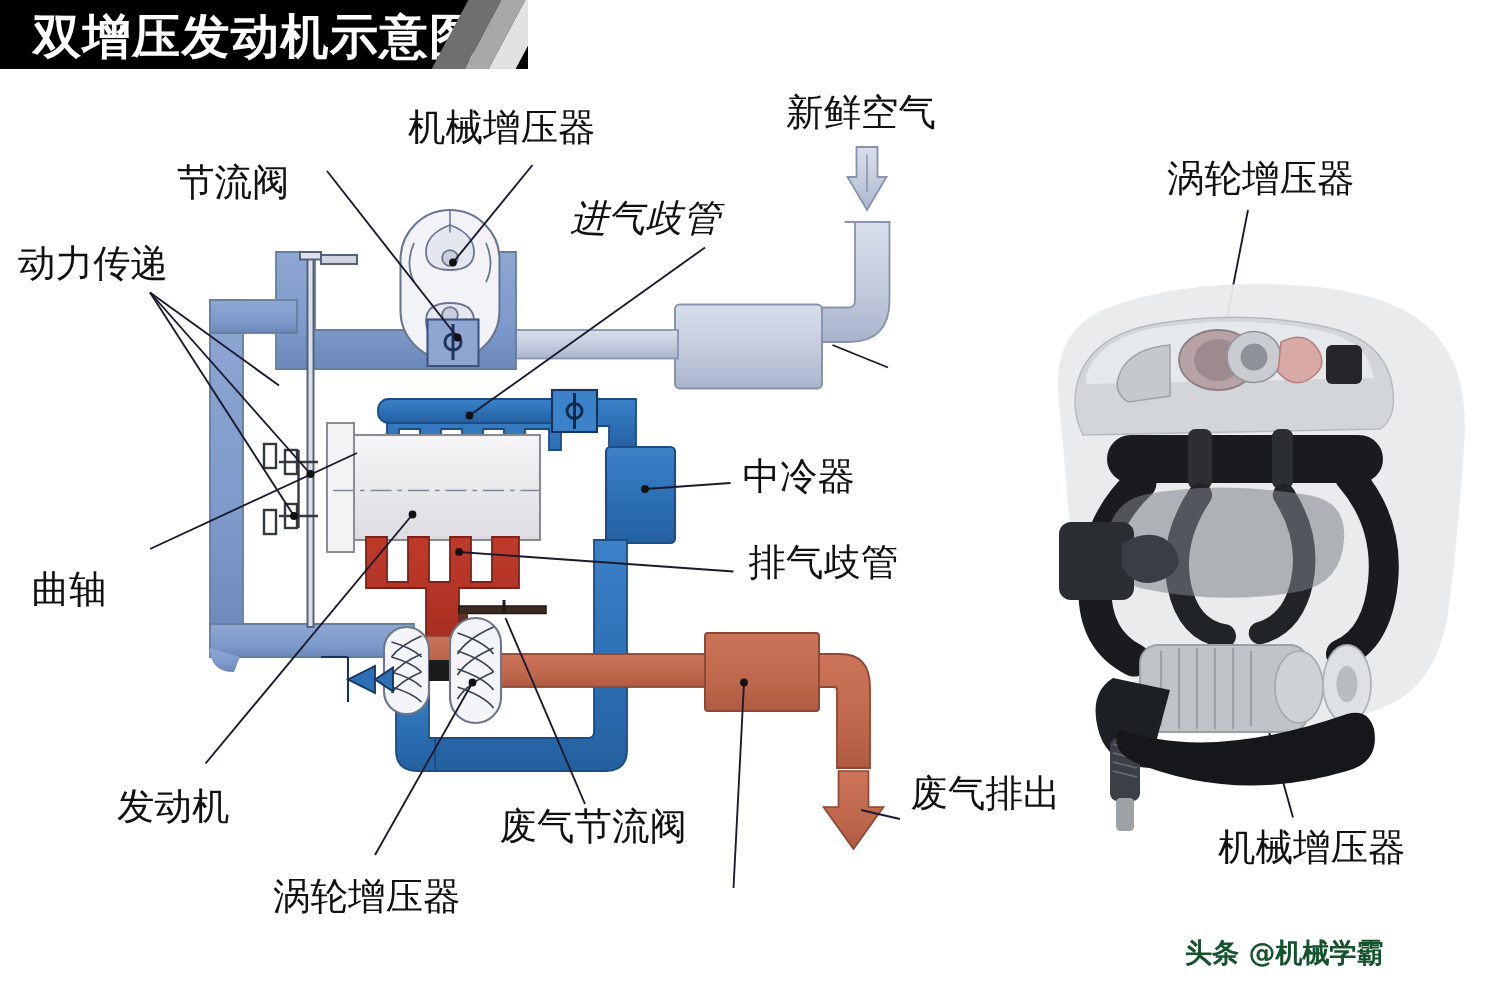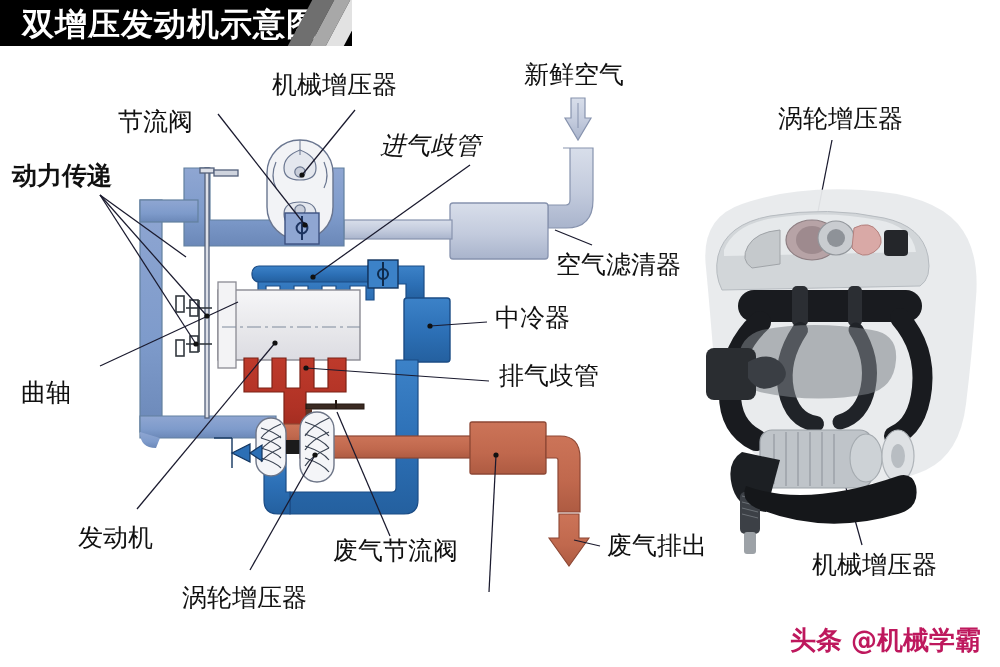--- a/index.html
+++ b/index.html
@@ -37,22 +37,22 @@
     position:absolute;
     font-size:25px;
     color:#111;
     white-space:nowrap;
     font-family:"DejaVu Sans","Liberation Sans",sans-serif;
     font-weight:500;
     line-height:1;
   }
   .wm{
     position:absolute;
-    font-size:26px;
-    color:#be185d;
+    font-size:18px;
+    color:#14532d;
     white-space:nowrap;
     font-family:"DejaVu Sans","Liberation Sans",sans-serif;
     font-weight:bold;
   }
 </style>
 </head>
 <body>
 
 <div id="root">
 
@@ -337,27 +337,26 @@
     <div class="banner-text">双增压发动机示意图</div>
     <div class="banner-slant slant1"></div>
     <div class="banner-slant slant2"></div>
     <div class="banner-slant slant3"></div>
   </div>
 
   <div class="lbl" style="left:118px;top:78px;margin-top:31px;">节流阀</div>
   <div class="lbl" style="left:272px;top:72px;">机械增压器</div>
   <div class="lbl" style="left:524px;top:62px;">新鲜空气</div>
   <div class="lbl" style="left:380px;top:133px;font-style:italic;">进气歧管</div>
-  <div class="lbl" style="left:12px;top:163px;font-weight:bold;">动力传递</div>
-  <div class="lbl" style="left:556px;top:252px;">空气滤清器</div>
+  <div class="lbl" style="left:12px;top:163px;">动力传递</div>
   <div class="lbl" style="left:495px;top:305px;text-align:right;">中冷器</div>
   <div class="lbl" style="left:499px;top:363px;font-family:Liberation Serif, serif;">排气歧管</div>
   <div class="lbl" style="left:21px;top:380px;">曲轴</div>
   <div class="lbl" style="left:78px;top:525px;">发动机</div>
   <div class="lbl" style="left:182px;top:585px;">涡轮增压器</div>
   <div class="lbl" style="left:333px;top:538px;">废气节流阀</div>
-  <div class="lbl" style="left:607px;top:533px;text-align:center;">废气排出</div>
+  <div class="lbl" style="left:607px;top:516px;text-align:center;">废气排出</div>
   <div class="lbl" style="left:778px;top:106px;">涡轮增压器</div>
   <div class="lbl" style="left:812px;top:552px;">机械增压器</div>
 
   <div class="wm" style="left:790px;top:623px;">头条 @机械学霸</div>
 
 </div>
 
 </body></html>

